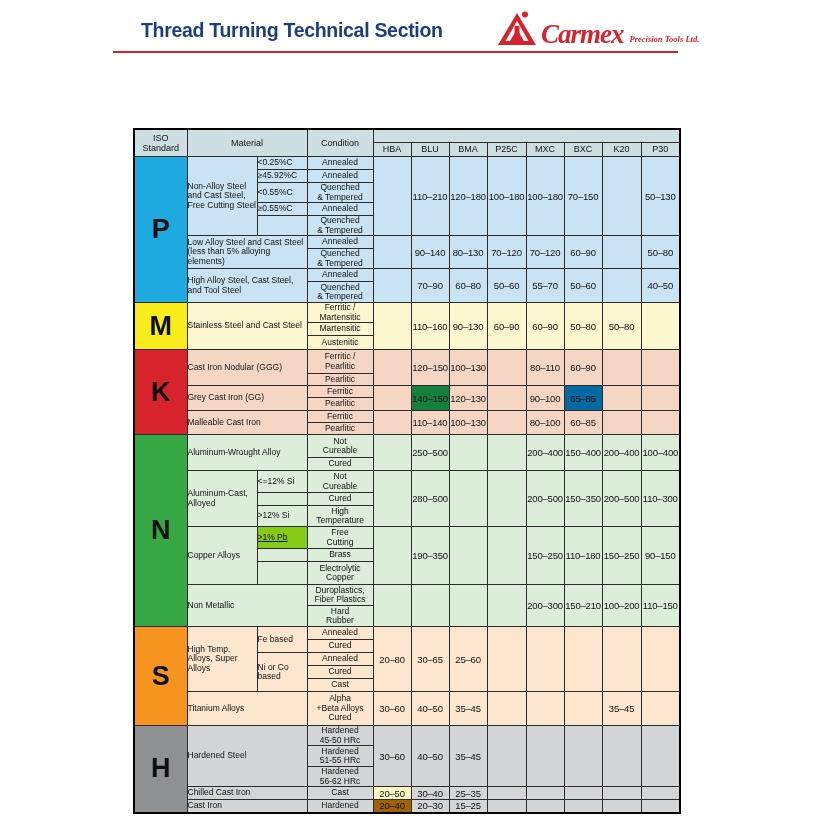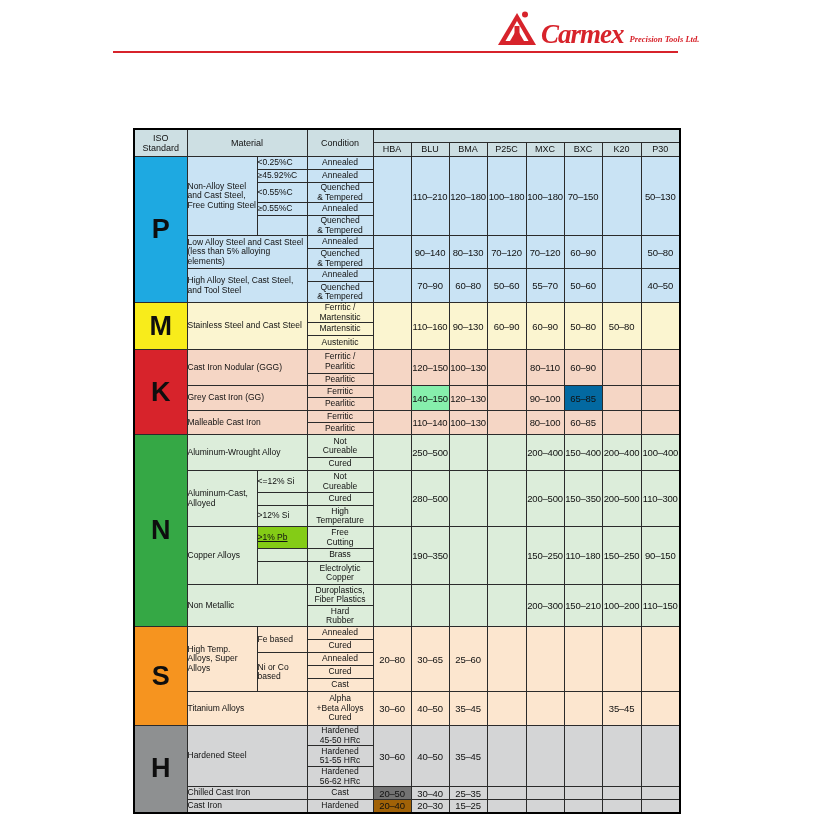--- a/index.html
+++ b/index.html
@@ -25,20 +25,21 @@
   td.spec{font-size:8.5px;text-align:left;padding-left:3px;line-height:1.12;}
   td.cond{font-size:8.5px;text-align:center;line-height:1.12;white-space:pre-line;}
   td.val{font-size:9.5px;text-align:center;letter-spacing:-0.2px;}
   table.speed tbody tr:last-child td{border-bottom:2px solid #000;}
 </style>
 </head>
 <body>
 
 <div class="page">
 
+  <div class="doc-header-title">Thread Turning Technical Section</div>
 
   <div class="brand">
     <svg class="brand-logo" viewBox="0 0 42 38">
       <circle cx="28" cy="4.5" r="3" fill="#d7232b"></circle>
       <path d="M20 3 L39 35 L1 35 Z" fill="#d7232b"></path>
       <path d="M20 11 L31.5 31 L8.5 31 Z" fill="#ffffff"></path>
       <path d="M13 31 L20 19 L27 31 Z" fill="#d7232b"></path>
       <path d="M17.5 16 L22.5 16 L22.5 24 L17.5 24 Z" fill="#d7232b"></path>
     </svg>
     <div class="brand-name">Carmex</div>
@@ -180,21 +181,21 @@
           <td class="val" rowspan="2" style="background: rgb(245, 214, 197);"></td>
           <td class="val" rowspan="2" style="background: rgb(245, 214, 197);"></td>
         </tr>
         <tr style="height: 12px;">
           <td class="cond" style="background: rgb(245, 214, 197);">Pearlitic</td>
         </tr>
         <tr style="height: 12px;">
           <td class="mat" rowspan="2" colspan="2" style="background: rgb(245, 214, 197);">Grey Cast Iron (GG)</td>
           <td class="cond" style="background: rgb(245, 214, 197);">Ferritic</td>
           <td class="val" rowspan="2" style="background: rgb(245, 214, 197);"></td>
-          <td class="val" rowspan="2" style="background: #86efac;">140–150</td>
+          <td class="val" rowspan="2" style="background: #15803d;">140–150</td>
           <td class="val" rowspan="2" style="background: rgb(245, 214, 197);">120–130</td>
           <td class="val" rowspan="2" style="background: rgb(245, 214, 197);"></td>
           <td class="val" rowspan="2" style="background: rgb(245, 214, 197); margin-left: 13px;">90–100</td>
           <td class="val" rowspan="2" style="background: #0369a1;">65–85</td>
           <td class="val" rowspan="2" style="background: rgb(245, 214, 197);"></td>
           <td class="val" rowspan="2" style="background: rgb(245, 214, 197);"></td>
         </tr>
         <tr style="height: 13px;">
           <td class="cond" style="background: rgb(245, 214, 197);">Pearlitic</td>
         </tr>
@@ -352,21 +353,21 @@
           <td class="cond" style="background: rgb(212, 213, 214);">Hardened
 51-55 HRc</td>
         </tr>
         <tr style="height: 20px;">
           <td class="cond" style="background: rgb(212, 213, 214);">Hardened
 56-62 HRc</td>
         </tr>
         <tr style="height: 13px;">
           <td class="mat" rowspan="1" colspan="2" style="background: rgb(212, 213, 214);">Chilled Cast Iron</td>
           <td class="cond" style="background: rgb(212, 213, 214);">Cast</td>
-          <td class="val" rowspan="1" style="background: #737373;">20–50</td>
+          <td class="val" rowspan="1" style="background: #fef9c3;">20–50</td>
           <td class="val" rowspan="1" style="background: rgb(212, 213, 214);">30–40</td>
           <td class="val" rowspan="1" style="background: rgb(212, 213, 214);">25–35</td>
           <td class="val" rowspan="1" style="background: rgb(212, 213, 214);"></td>
           <td class="val" rowspan="1" style="background: rgb(212, 213, 214);"></td>
           <td class="val" rowspan="1" style="background: rgb(212, 213, 214);"></td>
           <td class="val" rowspan="1" style="background: rgb(212, 213, 214);"></td>
           <td class="val" rowspan="1" style="background: rgb(212, 213, 214);"></td>
         </tr>
         <tr style="height: 13px;">
           <td class="mat" rowspan="1" colspan="2" style="background: rgb(212, 213, 214);">Cast Iron</td>

